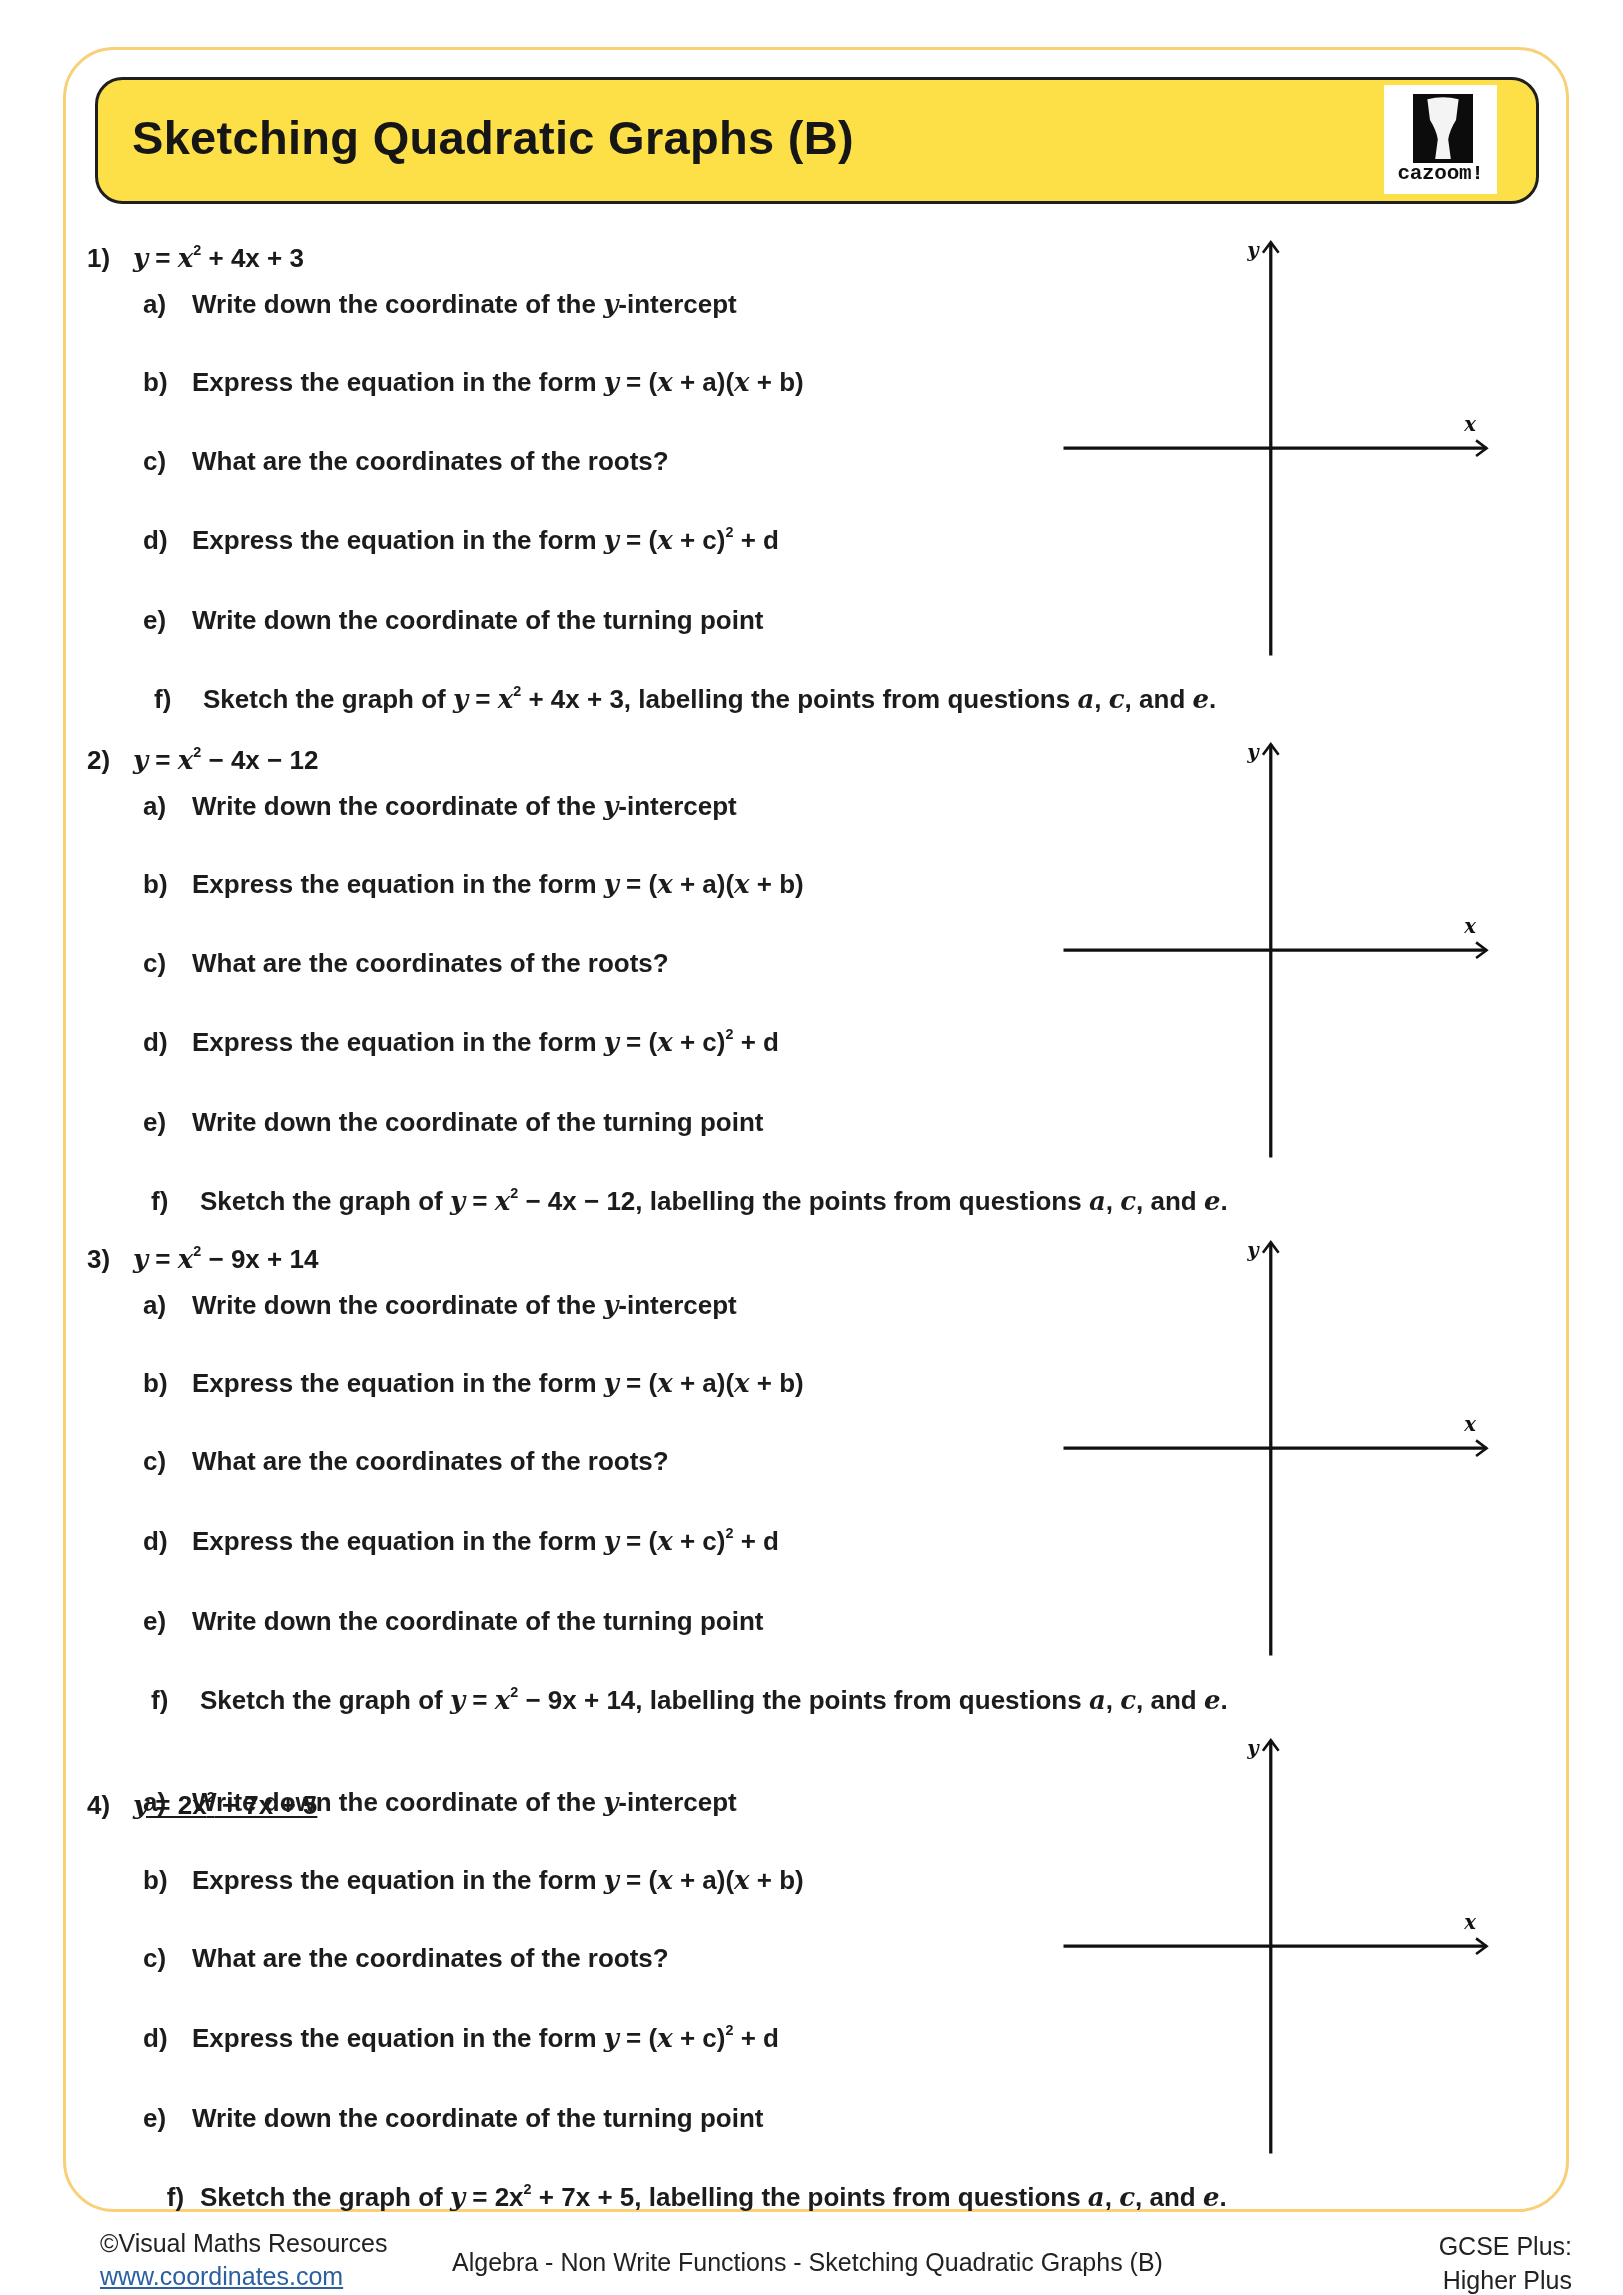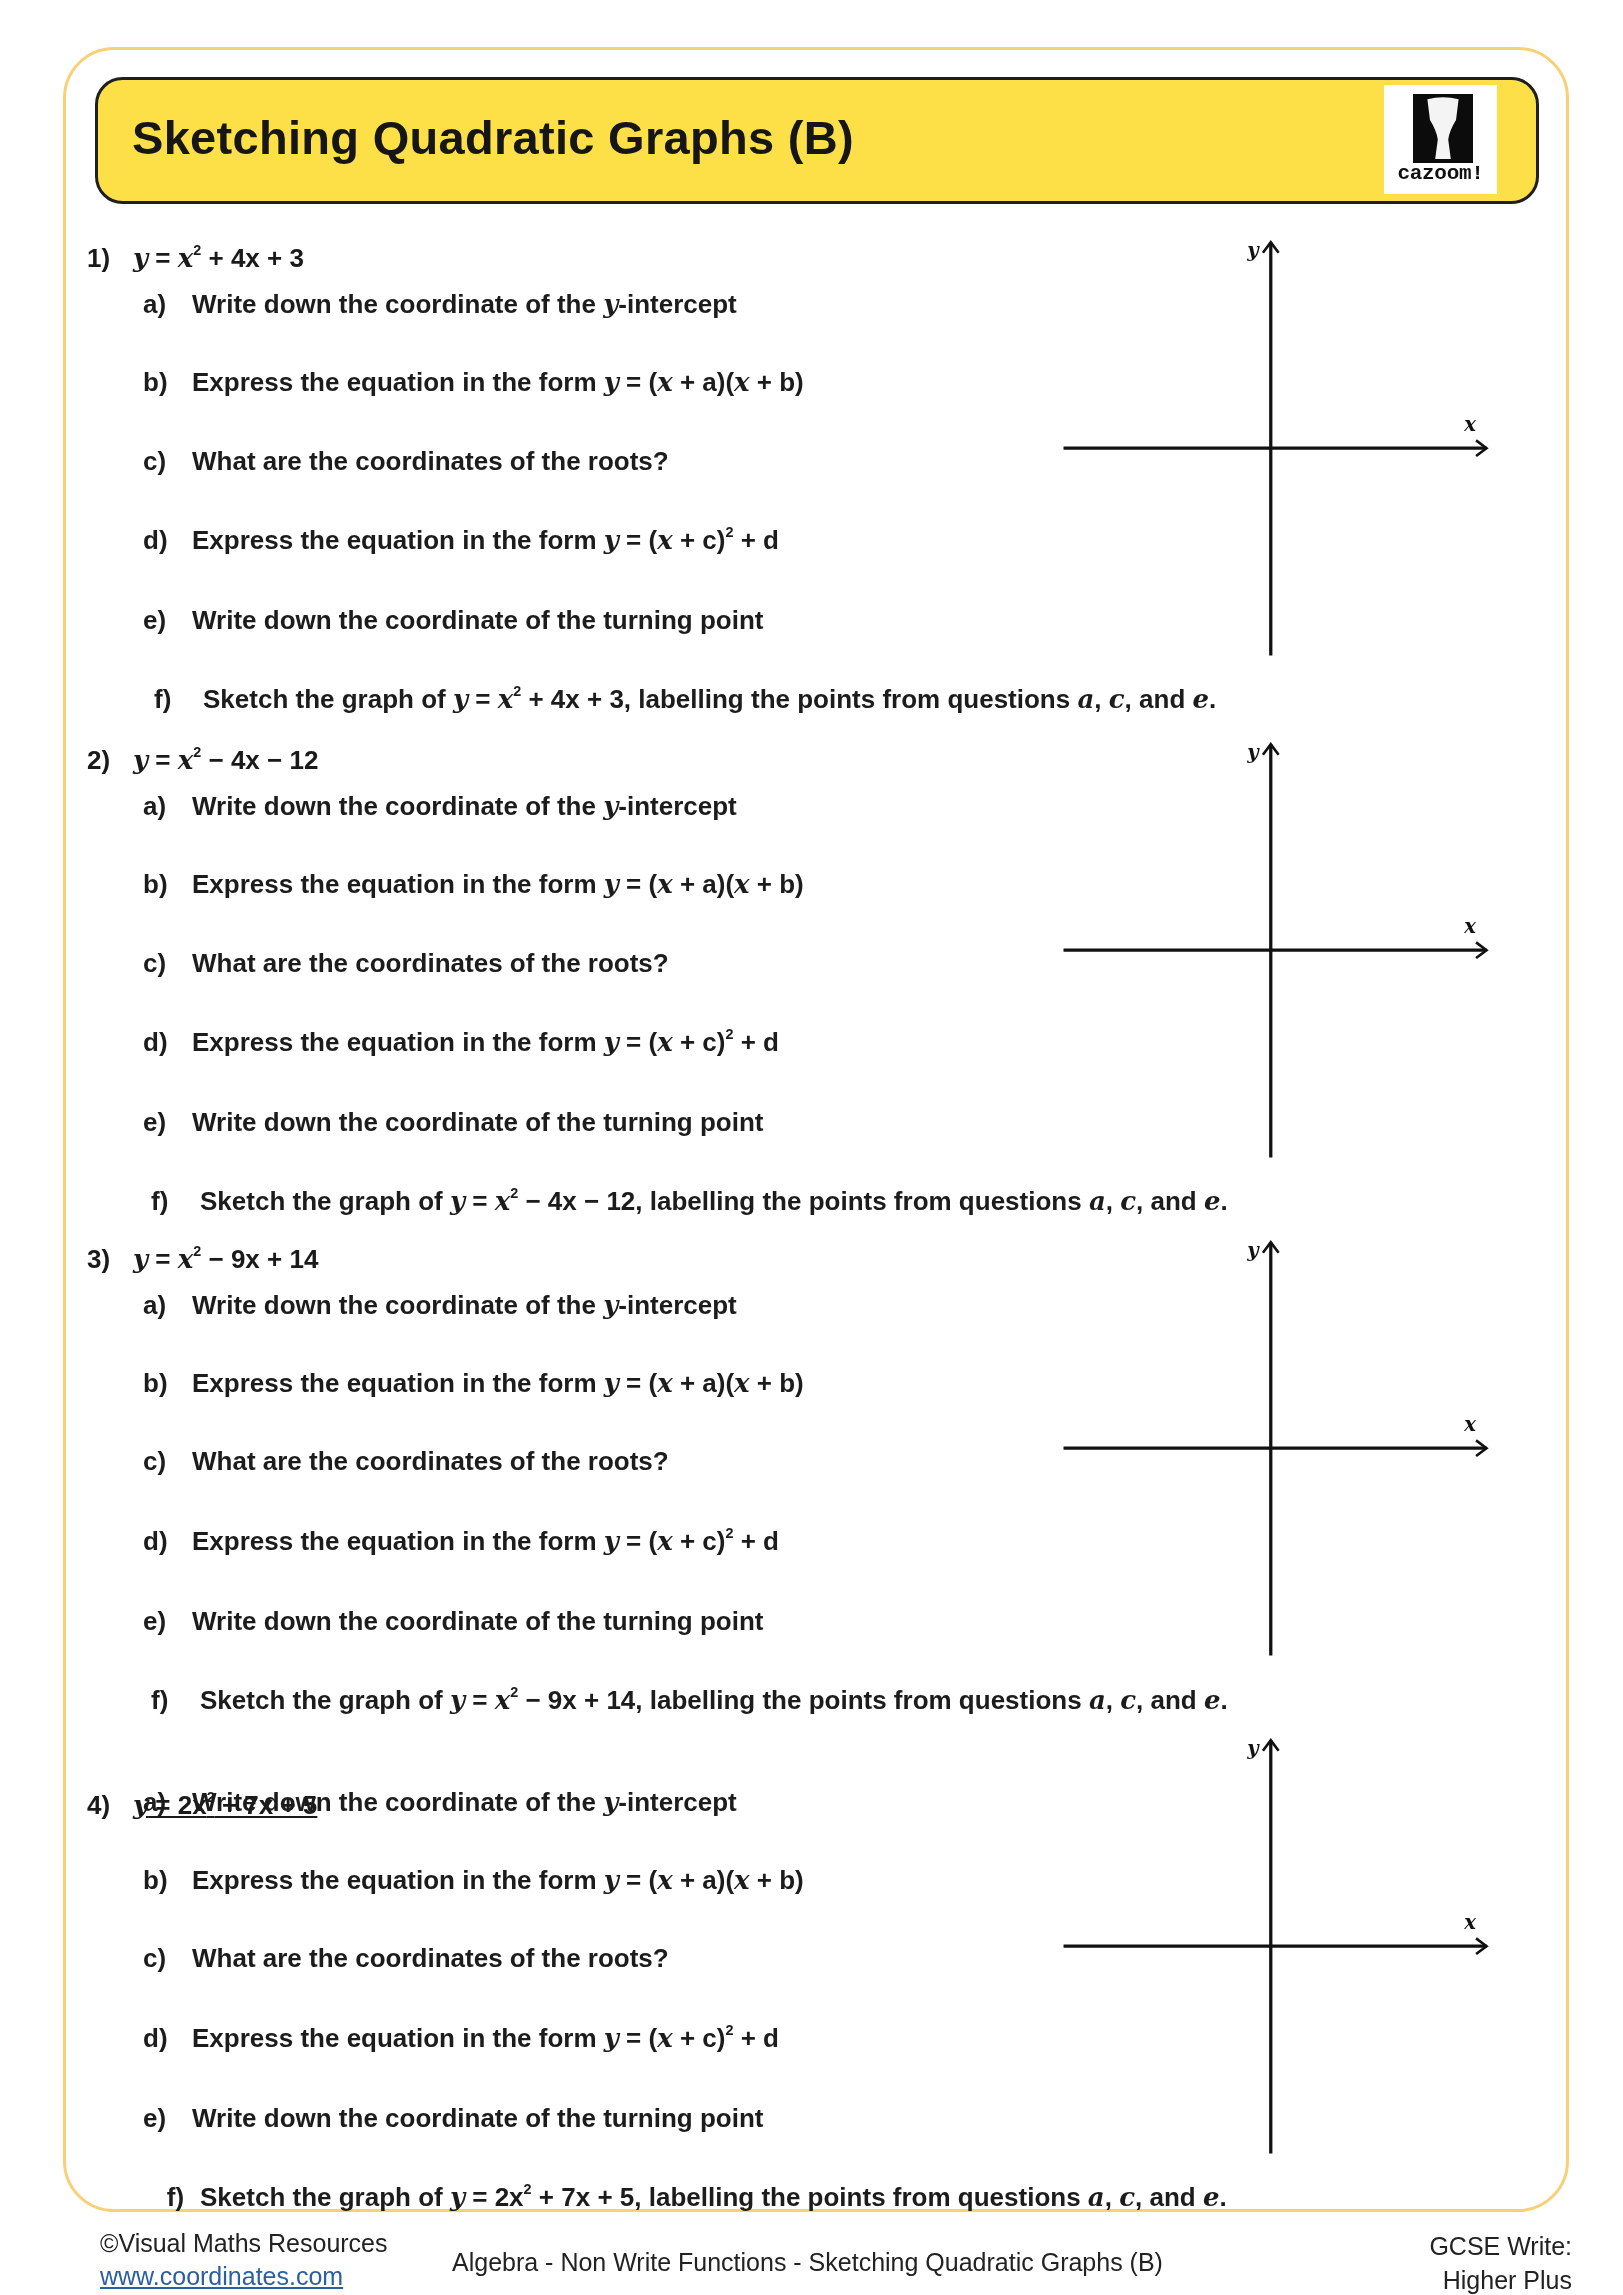--- a/index.html
+++ b/index.html
@@ -106,16 +106,16 @@
         <text x="618" y="296" font-family="DejaVu Serif, serif" font-style="italic" font-weight="bold" font-size="30" fill="#111">x</text>
       </svg></div>
   </div>
 
 <div class="footer-left">
   <span>©Visual Maths Resources</span>
   <a>www.coordinates.com</a>
 </div>
 <div class="footer-center">Algebra - Non Write Functions - Sketching Quadratic Graphs (B)</div>
 <div class="footer-right">
-  <div>GCSE Write:</div>
+  <div>GCSE Plus:</div>
   <div>Higher Plus</div>
 </div>
 
 
 </body></html>

